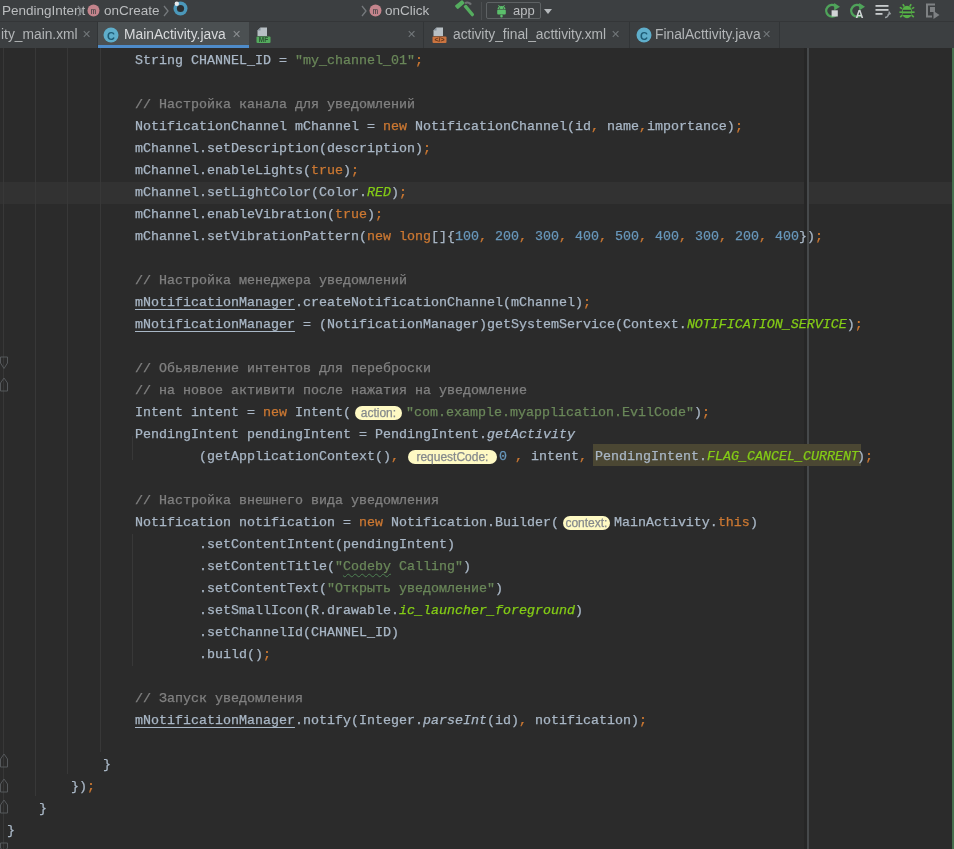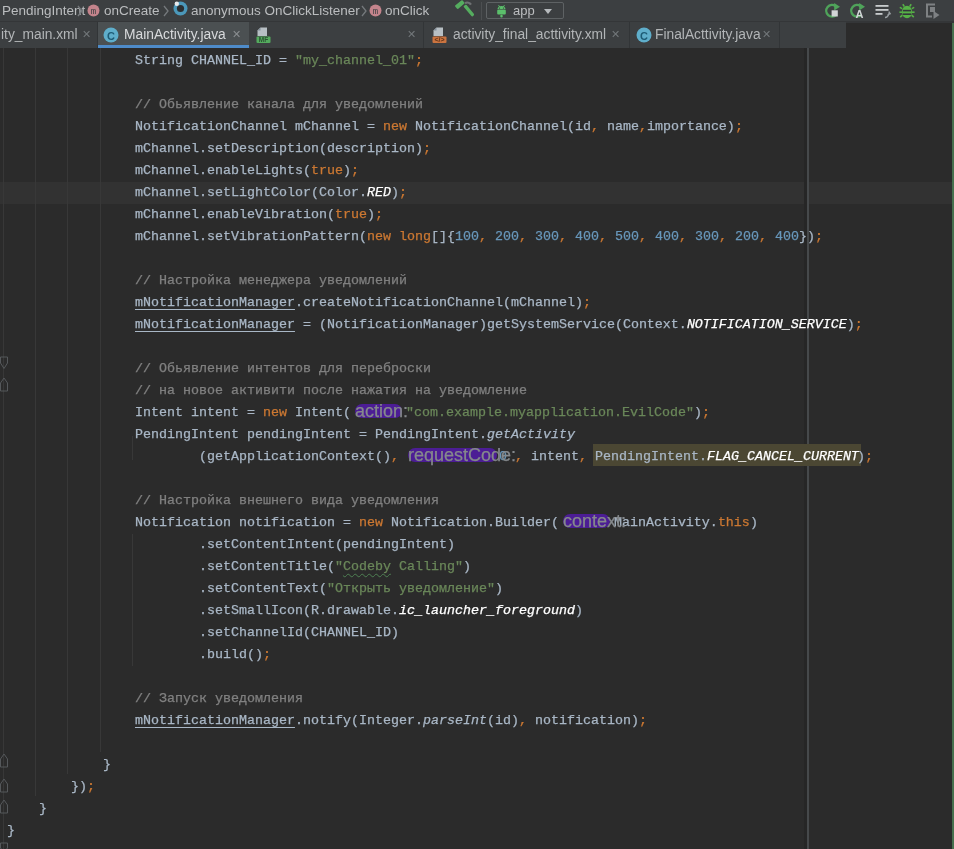--- a/index.html
+++ b/index.html
@@ -6,36 +6,36 @@
   html,body { width:954px; height:849px; }
   body { background:#2b2b2b; font-family:"Liberation Sans",sans-serif; overflow:hidden; position:relative; }
   .abs { position:absolute; }
   
   #toolbar { position:absolute; left:0; top:0; width:954px; height:22px; background:#3c3f41; }
   .crumb { position:absolute; top:0; height:22px; line-height:22px; font-size:13.5px; color:#bbbdbf; white-space:nowrap; }
   .chev { position:absolute; top:5px; }
   .cbox { position:absolute; top:2px; height:17px; border:1px solid #5e6264; border-radius:2px; }
   .cbox .lbl { position:absolute; top:0; height:15px; line-height:15px; font-size:12px; color:#bcbec0; white-space:nowrap; }
   
-  #tabbar { position:absolute; left:0; top:22px; width:846px; height:26px; background:#3c3f41; }
+  #tabbar { position:absolute; left:0; top:22px; width:954px; height:26px; background:#3c3f41; }
   .tabtxt { position:absolute; top:0; height:26px; line-height:25px; font-size:13.8px; color:#b2b5b7; white-space:nowrap; }
   .tabx { position:absolute; top:0; height:26px; line-height:25px; font-size:11px; color:#72777a; }
   .tabsep { position:absolute; top:0; width:1px; height:26px; background:#323537; }
   
   .line { position:absolute; height:22px; line-height:22px; font-family:"Liberation Mono",monospace; font-size:13.333px; white-space:pre; color:#a9b7c6; left:7px; -webkit-text-stroke:0.25px; }
   .k { color:#cc7832; }
   .s { color:#6a8759; }
   .n { color:#6897bb; }
   .c { color:#808080; }
   .f { color:#a9b7c6; text-decoration:underline; text-underline-offset:3px; text-decoration-thickness:1px; }
-  .fi { color:#ffffff; font-style:italic; }
+  .fi { color:#84cc16; font-style:italic; }
   .it { font-style:italic; }
   .wav { text-decoration:underline wavy #4e8052; text-decoration-thickness:1px; text-underline-offset:3px; text-decoration-skip-ink:none; }
-  .hint { display:inline-block; box-sizing:border-box; height:14px; line-height:14px; border-radius:7px; background:#4c1d95; color:#85898c;
-          font-family:"Liberation Sans",sans-serif; font-size:18px; text-align:center; position:relative; top:1px; }
+  .hint { display:inline-block; box-sizing:border-box; height:14px; line-height:14px; border-radius:7px; background:#fef9c3; color:#85898c;
+          font-family:"Liberation Sans",sans-serif; font-size:12px; text-align:center; position:relative; top:1px; }
   .h47 { width:47px; margin:0 4px; }
   .h86 { width:89px; margin-left:1px; margin-right:2px; }
   .hl { background:#4b4733; padding:5px 2px 2px; margin:0 -4px 0 -2px; }
   .vg { position:absolute; width:1px; background:#383838; }
 </style>
 </head>
 <body>
 
 <div class="abs" style="left:0;top:48px;width:954px;height:801px;background:#2b2b2b;"></div>
 
@@ -49,21 +49,21 @@
 <div class="vg" style="left:132px;top:436px;height:24px;"></div>
 <div class="vg" style="left:132px;top:534px;height:132px;"></div>
 
 <div class="abs" style="left:803.5px;top:48px;width:3.5px;height:801px;background:#262626;"></div>
 <div class="abs" style="left:807px;top:48px;width:1.5px;height:801px;background:#46494b;"></div>
 
 <div class="abs" style="left:952.4px;top:0;width:1.6px;height:849px;background:#47704e;"></div>
 
 <div id="code">
 <div class="line" style="top:50px">                String CHANNEL_ID = <span class="s">"my_channel_01"</span><span class="k">;</span></div>
-<div class="line" style="top:94px"><span class="c">                // Обьявление канала для уведомлений</span></div>
+<div class="line" style="top:94px"><span class="c">                // Настройка канала для уведомлений</span></div>
 <div class="line" style="top:116px">                NotificationChannel mChannel = <span class="k">new</span> NotificationChannel(id<span class="k">,</span> name<span class="k">,</span>importance)<span class="k">;</span></div>
 <div class="line" style="top:138px">                mChannel.setDescription(description)<span class="k">;</span></div>
 <div class="line" style="top:160px">                mChannel.enableLights(<span class="k">true</span>)<span class="k">;</span></div>
 <div class="line" style="top:182px">                mChannel.setLightColor(Color.<span class="fi">RED</span>)<span class="k">;</span></div>
 <div class="line" style="top:204px">                mChannel.enableVibration(<span class="k">true</span>)<span class="k">;</span></div>
 <div class="line" style="top:226px">                mChannel.setVibrationPattern(<span class="k">new long</span>[]{<span class="n">100</span><span class="k">,</span> <span class="n">200</span><span class="k">,</span> <span class="n">300</span><span class="k">,</span> <span class="n">400</span><span class="k">,</span> <span class="n">500</span><span class="k">,</span> <span class="n">400</span><span class="k">,</span> <span class="n">300</span><span class="k">,</span> <span class="n">200</span><span class="k">,</span> <span class="n">400</span>})<span class="k">;</span></div>
 <div class="line" style="top:270px"><span class="c">                // Настройка менеджера уведомлений</span></div>
 <div class="line" style="top:292px">                <span class="f">mNotificationManager</span>.createNotificationChannel(mChannel)<span class="k">;</span></div>
 <div class="line" style="top:314px">                <span class="f">mNotificationManager</span> = (NotificationManager)getSystemService(Context.<span class="fi">NOTIFICATION_SERVICE</span>)<span class="k">;</span></div>
 <div class="line" style="top:358px"><span class="c">                // Обьявление интентов для переброски</span></div>
@@ -98,38 +98,37 @@
     </svg>
   <div class="crumb" style="left:104px">onCreate</div>
   <svg class="chev" style="left:163px" width="6" height="12">
       <polyline points="1,1 5,6 1,11" fill="none" stroke="#75797c" stroke-width="1.3"></polyline>
     </svg>
   <svg class="abs" style="left:173px;top:1px" width="15" height="15">
       <circle cx="7.5" cy="7.5" r="7" fill="#4b98ba"></circle>
       <circle cx="7.5" cy="7.5" r="3.6" fill="#2c2f31"></circle>
       <circle cx="3.8" cy="2.8" r="2.2" fill="#e8eaec"></circle>
     </svg>
-  <div class="crumb" style="left:191px">anonymous OnClickListener</div>
   <svg class="chev" style="left:361px" width="6" height="12">
       <polyline points="1,1 5,6 1,11" fill="none" stroke="#75797c" stroke-width="1.3"></polyline>
     </svg>
   <svg class="abs" style="left:369px;top:4px" width="13" height="13">
       <circle cx="6.5" cy="6.5" r="6" fill="#c4848c"></circle>
       <text x="6.5" y="9.5" font-size="9" fill="#3c3f41" text-anchor="middle" font-family="Liberation Mono">m</text>
     </svg>
   <div class="crumb" style="left:385px">onClick</div>
 
   <svg class="abs" style="left:452px;top:0" width="22" height="20">
     <path d="M13 3.2 a4.5 4.5 0 0 1 6 1.5" fill="none" stroke="#6e7173" stroke-width="2.2"></path>
     <rect x="10" y="6.2" width="13.5" height="3.4" rx="1" fill="#55ad5f" transform="rotate(50 14 9.5)"></rect>
     <rect x="3" y="2.4" width="9.6" height="4.4" rx="1" fill="#55ad5f" transform="rotate(-40 7.8 4.6)"></rect>
   </svg>
   <div class="abs" style="left:481px;top:2px;width:1px;height:18px;background:#4c4f51"></div>
 
-  <div class="cbox" style="left:486px;width:78px;">
+  <div class="cbox" style="left:486px;width:55px;">
     <svg class="abs" style="left:7px;top:1px" width="15" height="14" viewBox="0 0 15 14">
       <path d="M3.4 5.2 A4.2 4.2 0 0 1 11.6 5.2 Z" fill="#5bbf6b"></path>
       <line x1="4.6" y1="1.2" x2="5.7" y2="3.0" stroke="#5bbf6b" stroke-width="1"></line>
       <line x1="10.4" y1="1.2" x2="9.3" y2="3.0" stroke="#5bbf6b" stroke-width="1"></line>
       <rect x="3.2" y="5.8" width="8.6" height="4.6" rx="1" fill="#5bbf6b"></rect>
       <rect x="6.3" y="10.8" width="2.4" height="2.6" rx="1" fill="#5bbf6b"></rect>
       <circle cx="5.5" cy="4.1" r="0.7" fill="#3c3f41"></circle>
         <circle cx="9.5" cy="4.1" r="0.7" fill="#3c3f41"></circle>
     </svg>
     <div class="lbl" style="left:26px;font-size:13px">app</div>

